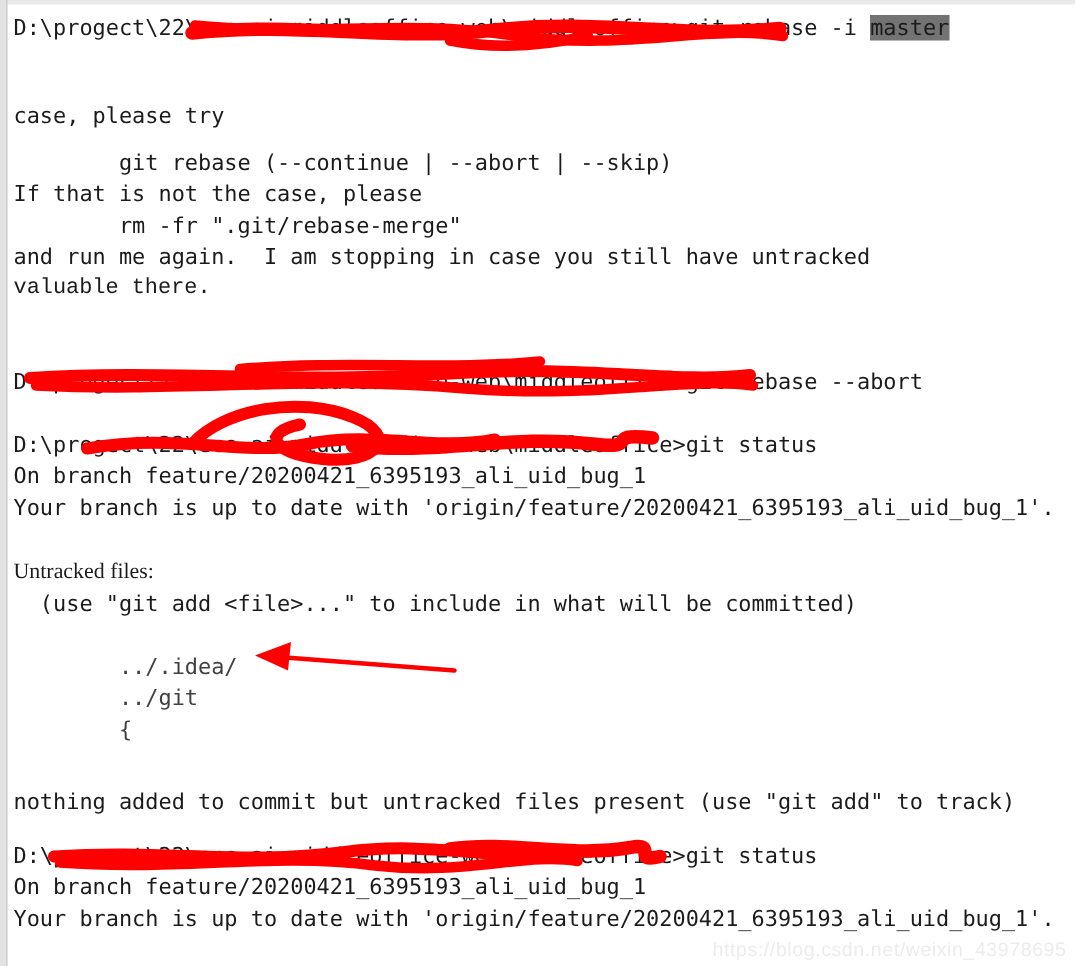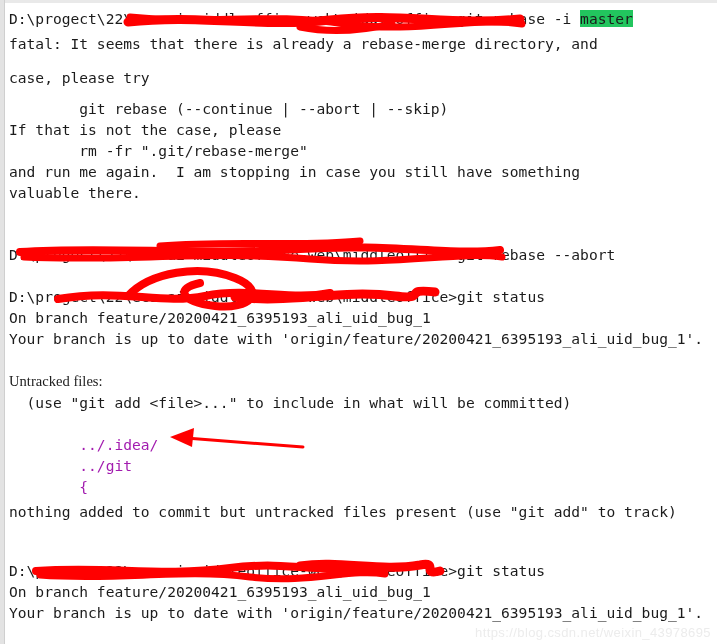--- a/index.html
+++ b/index.html
@@ -40,24 +40,24 @@
     position: absolute;
     left: 0;
     white-space: pre;
     font-size: 14.6px;
     line-height: 21px;
     height: 21px;
     color: #1b1b1b;
     letter-spacing: 0px;
   }
   .line.red {
-    color: #a21caf;
+    color: #404040;
   }
   .sel {
-    background: #22c55e;
+    background: #737373;
     color: #1b1b1b;
   }
   
   #marks {
     position: absolute;
     top: 0; left: 0;
     width: 717px;
     height: 644px;
     pointer-events: none;
   }
@@ -75,37 +75,36 @@
 </head>
 <body>
 
 <div id="screen">
 
   <div id="top-edge"></div>
   <div id="left-edge"></div>
 
   <div id="console">
       <div class="line" style="top: 4px;"><span>D:\progect\22\ecs-ai-middleoffice-web\middleoffice&gt;git rebase -i </span><span class="sel">master</span></div>
-      <div class="line" style="top: 29px;">fatal: It seems that there is already a rebase-merge directory, and</div>
       <div class="line" style="top: 63px;">case, please try</div>
       <div class="line" style="top: 94px;">        git rebase (--continue | --abort | --skip)</div>
       <div class="line" style="top: 115px;">If that is not the case, please</div>
       <div class="line" style="top: 136px;">        rm -fr ".git/rebase-merge"</div>
-      <div class="line" style="top: 157px;">and run me again.  I am stopping in case you still have something</div>
-      <div class="line" style="top: 178px;">valuable there.</div>
+      <div class="line" style="top: 157px;">and run me again.  I am stopping in case you still have untracked</div>
+      <div class="line" style="top: 178px; font-family: Liberation Mono, monospace;">valuable there.</div>
       <div class="line" style="top: 240px;">D:\progect\22\ecs-ai-middleoffice-web\middleoffice&gt;git rebase --abort</div>
       <div class="line" style="top: 282px;">D:\progect\22\ecs-ai-middleoffice-web\middleoffice&gt;git status</div>
       <div class="line" style="top: 303px;">On branch feature/20200421_6395193_ali_uid_bug_1</div>
       <div class="line" style="top: 324px;">Your branch is up to date with 'origin/feature/20200421_6395193_ali_uid_bug_1'.</div>
       <div class="line" style="top: 367px; font-family: Liberation Serif, serif;">Untracked files:</div>
       <div class="line" style="top: 388px;">  (use "git add &lt;file&gt;..." to include in what will be committed)</div>
       <div class="line red" style="top: 430px;">        ../.idea/</div>
       <div class="line red" style="top: 451px;">        ../git</div>
       <div class="line red" style="top: 472px;">        {</div>
-      <div class="line" style="top: 497px;">nothing added to commit but untracked files present (use "git add" to track)</div>
+      <div class="line" style="top: 520px;">nothing added to commit but untracked files present (use "git add" to track)</div>
       <div class="line" style="top: 556px;">D:\progect\22\ecs-ai-middleoffice-web\middleoffice&gt;git status</div>
       <div class="line" style="top: 577px;">On branch feature/20200421_6395193_ali_uid_bug_1</div>
       <div class="line" style="top: 598px;">Your branch is up to date with 'origin/feature/20200421_6395193_ali_uid_bug_1'.</div>
     </div>
 
   <svg id="marks" viewBox="0 0 717 644" width="717" height="644">
 
     <g>
       <path d="M128 22 C 200 14, 260 28, 330 20 C 400 12, 450 26, 520 19" stroke="#ff0000" stroke-width="9" fill="none" stroke-linecap="round"></path>
       <path d="M130 17 C 210 25, 270 12, 345 24 C 420 34, 470 16, 522 24" stroke="#ff0000" stroke-width="7" fill="none" stroke-linecap="round"></path>

